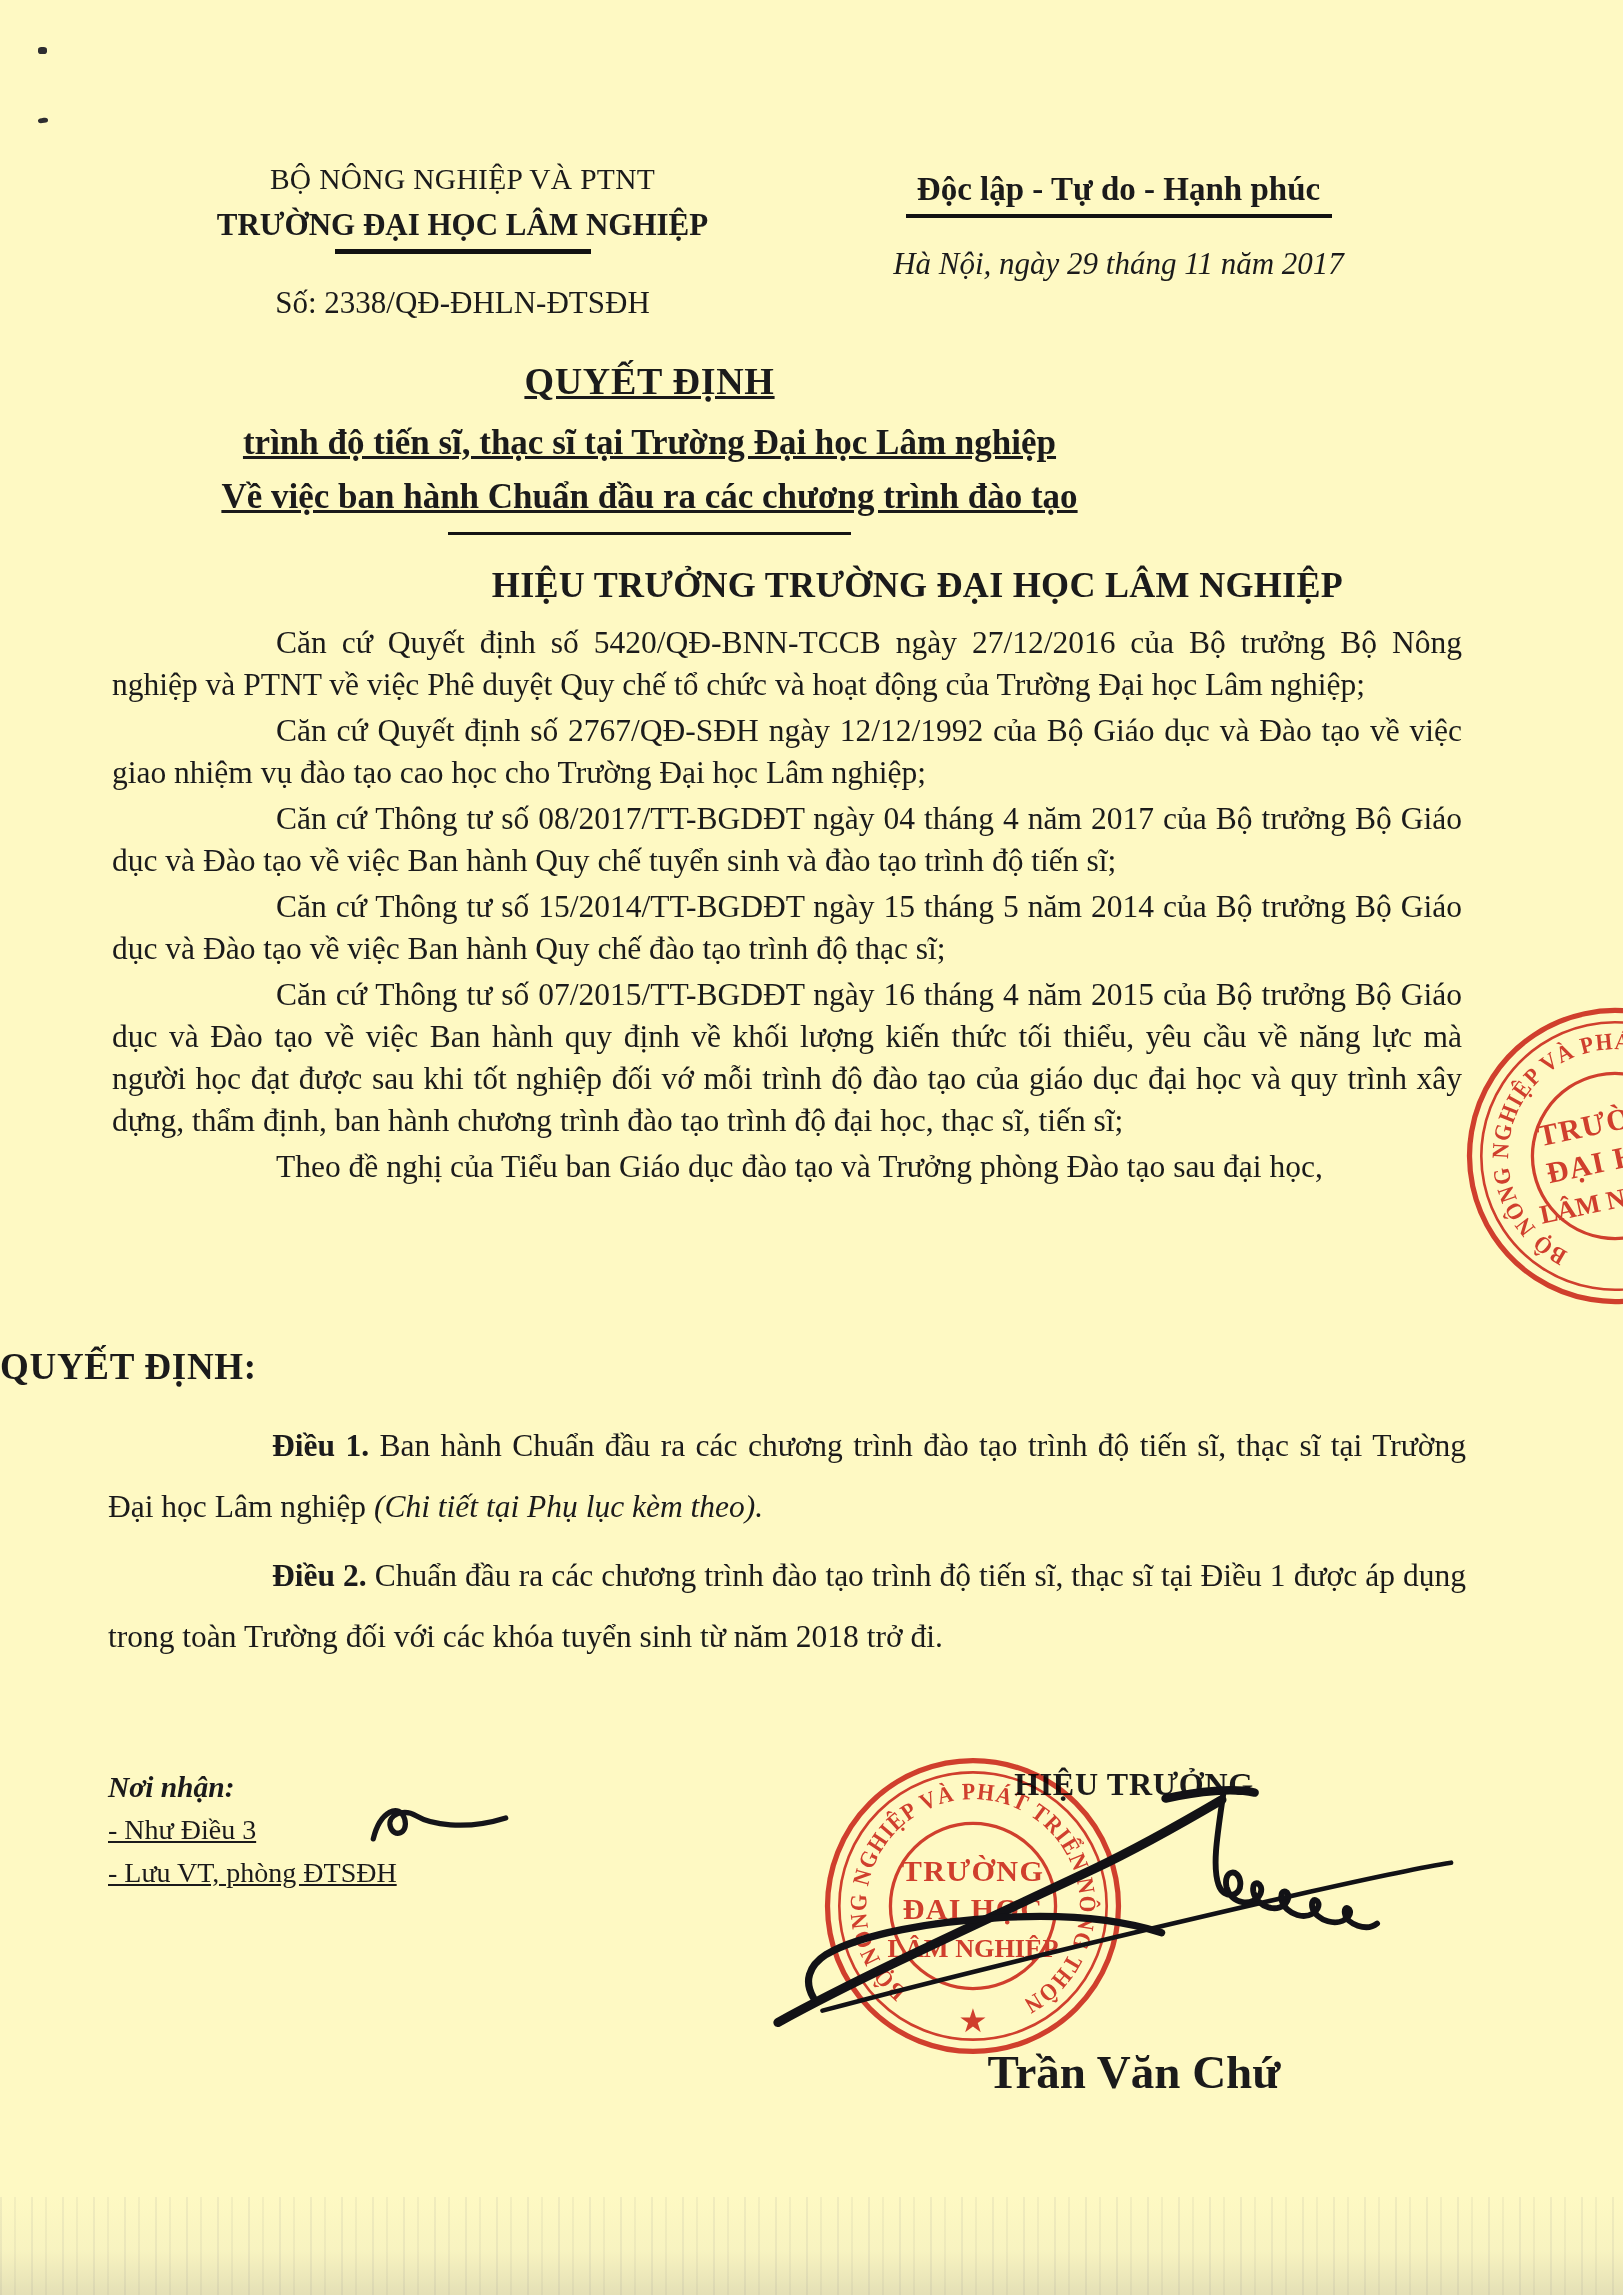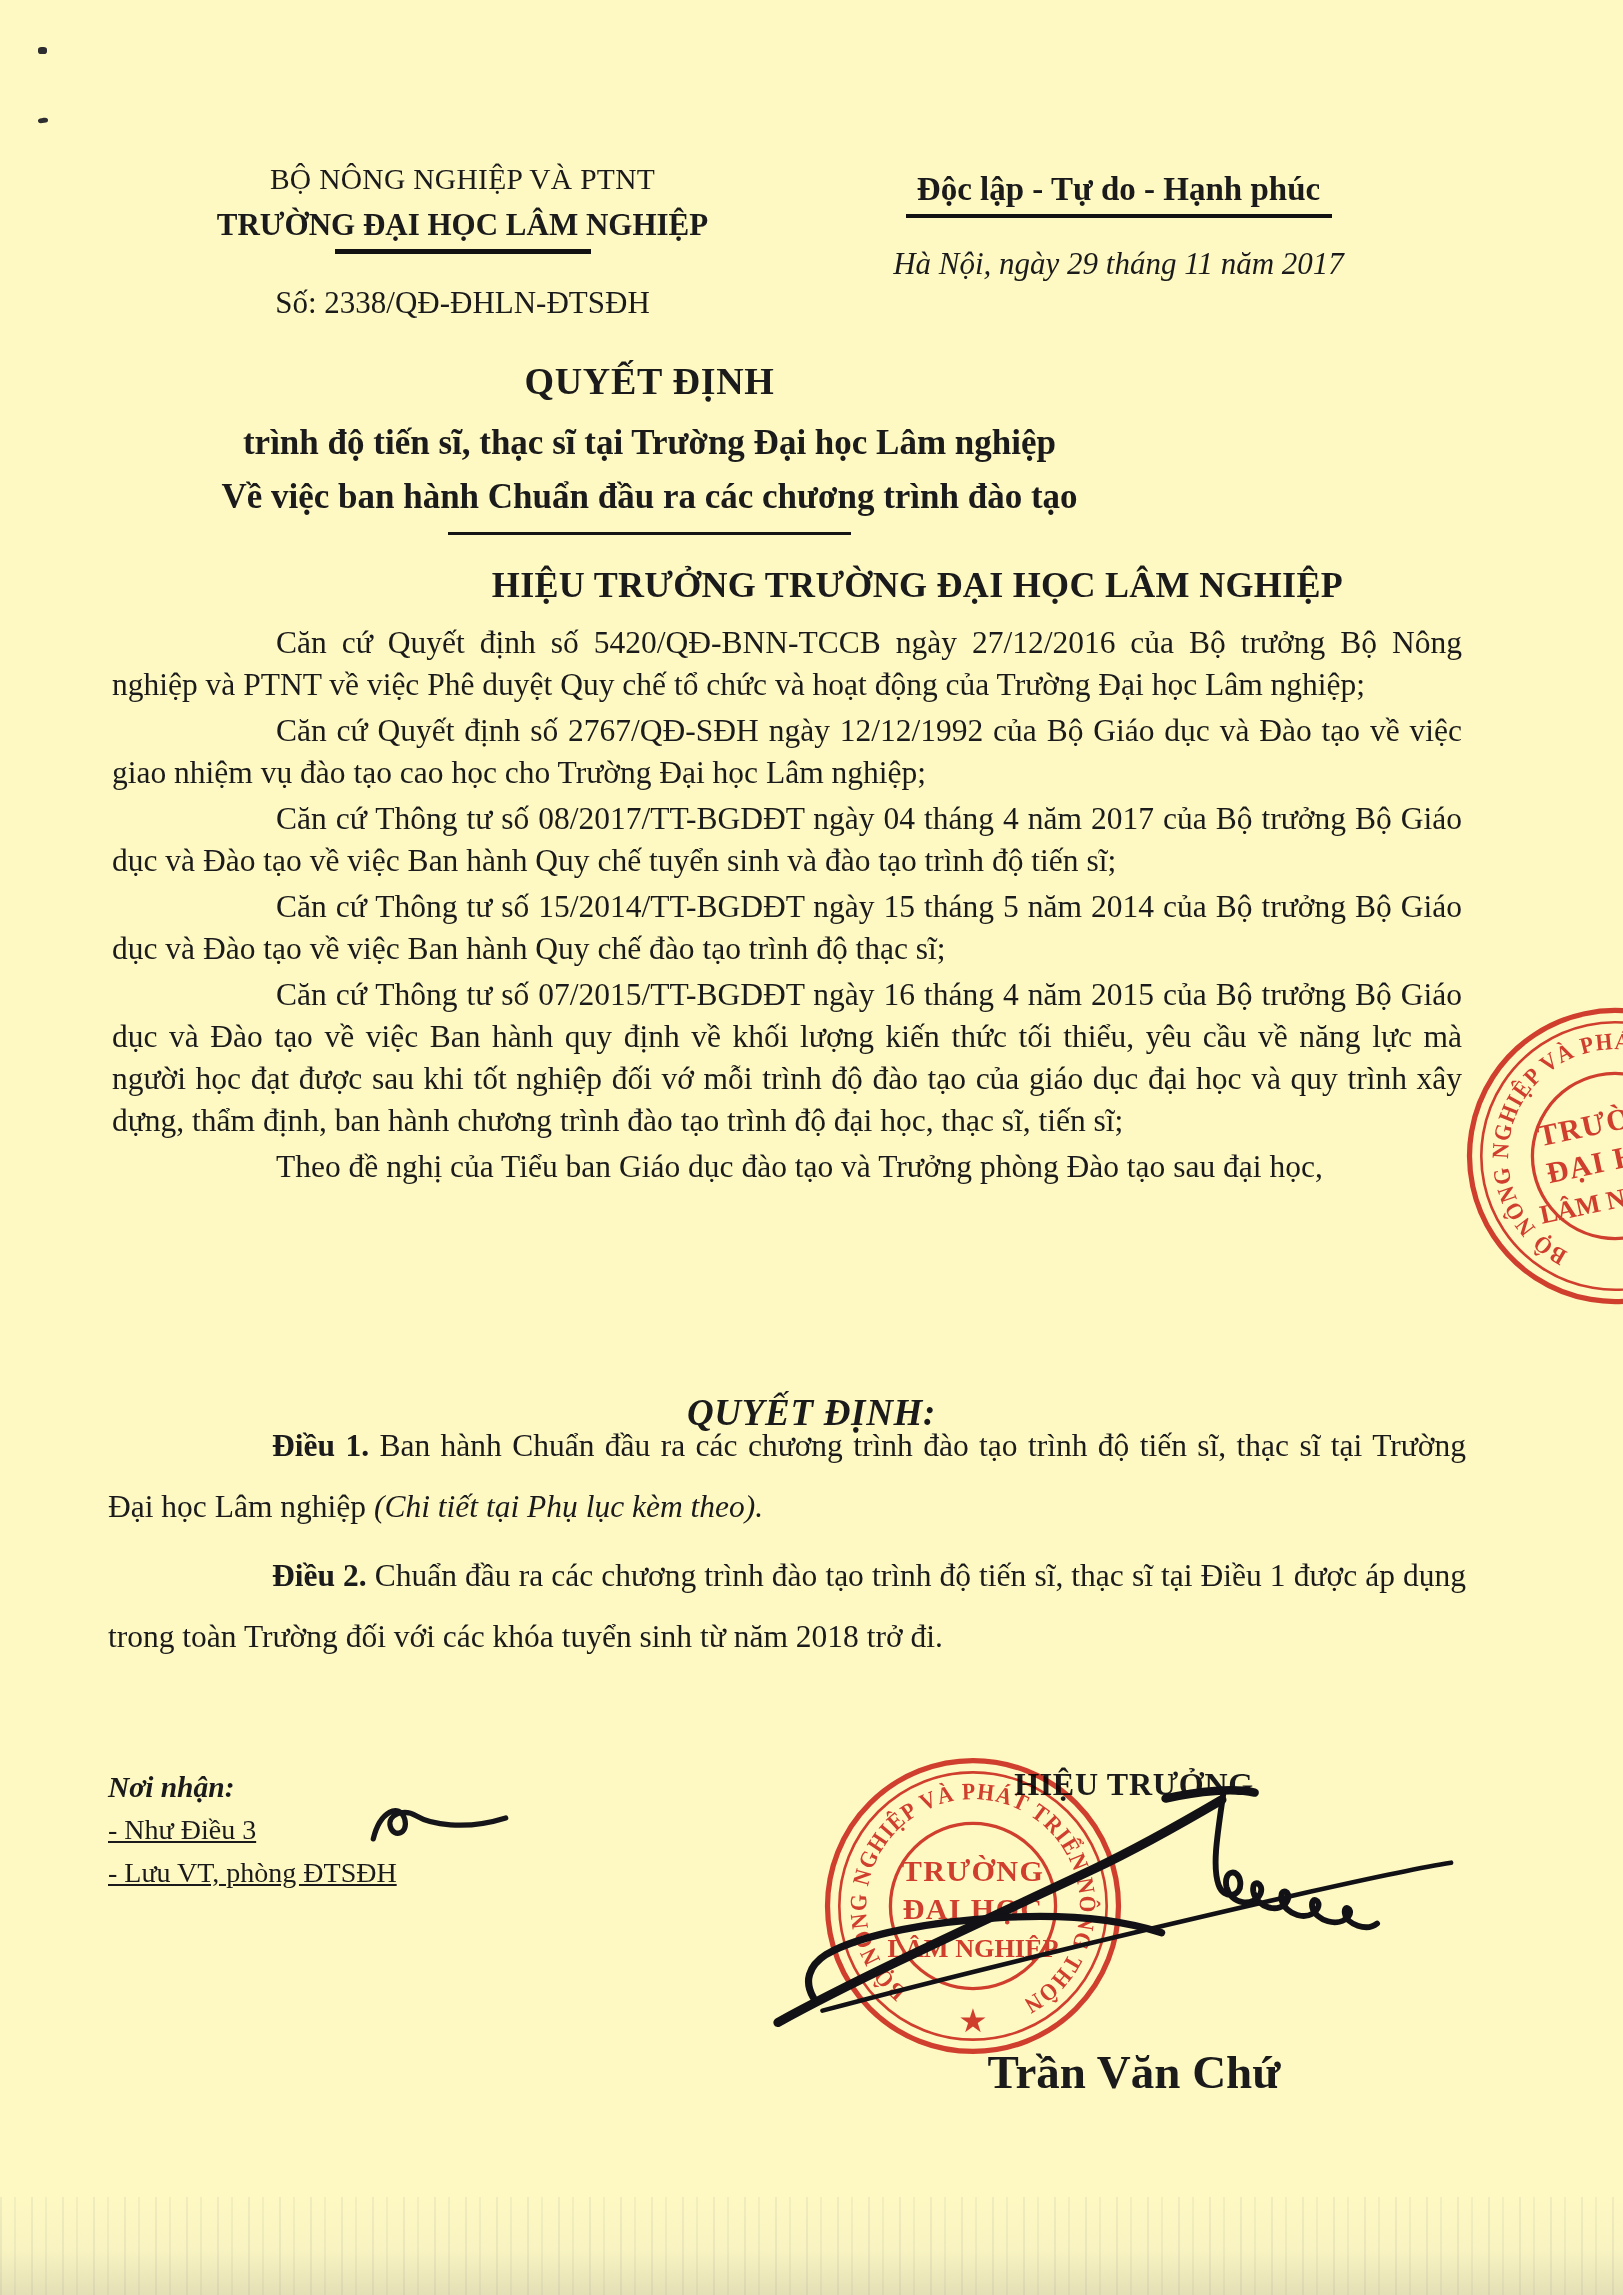--- a/index.html
+++ b/index.html
@@ -29,32 +29,32 @@
   .hdr-line1{font-size:29.5px;letter-spacing:0.3px;}
   .hdr-right .hdr-line1{font-weight:bold;font-size:29.5px;}
   .hdr-line2{font-weight:bold;font-size:31px;margin-top:10.5px;}
   .hdr-right .hdr-line2{font-size:33px;}
   .rule{display:inline-block;height:4.6px;background:#121212;margin-top:6.6px;}
   .rule.left-rule{width:256px;}
   .rule.right-rule{width:426px;height:3.9px;}
   .doc-number{font-size:31px;margin-top:29px;}
   .date-line{font-size:31px;font-style:italic;margin-top:26px;}
   
-  .title-block{position:absolute;left:0;top:359px;width:1299px;text-align:center;}
+  .title-block{position:absolute;left:0;top:359px;width:1299px;text-align:center;text-decoration:underline;}
   .title-main{font-size:38px;font-weight:bold;letter-spacing:0.7px;}
   .title-sub{font-size:35px;font-weight:bold;line-height:54px;margin-top:13px;}
   .title-rule{display:inline-block;width:403px;height:3.3px;background:#141414;margin-top:7.9px;}
   .issuer-heading{position:absolute;left:0;top:564px;width:1343px;text-align:right;
     font-size:36px;font-weight:bold;letter-spacing:0.3px;}
   
   .preamble{position:absolute;left:108px;top:618px;width:1358px;
     font-size:31.5px;line-height:42px;text-align:justify;}
   .preamble p{margin:4px;text-indent:164px;}
-  .decision-heading{position:absolute;left:0;top:1391px;width:1623px;text-align:center;
-    font-size:37px;font-weight:bold;letter-spacing:0.7px;font-style:italic;}
+  .decision-heading{position:absolute;left:0;top:1345px;width:1623px;
+    font-size:37px;font-weight:bold;letter-spacing:0.7px;}
   .articles{position:absolute;left:108px;top:1415px;width:1358px;
     font-size:31.5px;line-height:61px;text-align:justify;}
   .articles p{margin:0 0 7.9px 0;text-indent:164px;}
   .articles b{font-weight:bold;}
   .articles i{font-style:italic;}
   
   .recipients{position:absolute;left:108px;top:1771px;font-size:28px;}
   .recipients-heading{font-size:29.5px;font-weight:bold;font-style:italic;}
   .recipients-item{margin-top:9px;line-height:34px;text-decoration:underline;}
   .sig-title{position:absolute;left:839px;top:1766px;width:590px;text-align:center;

